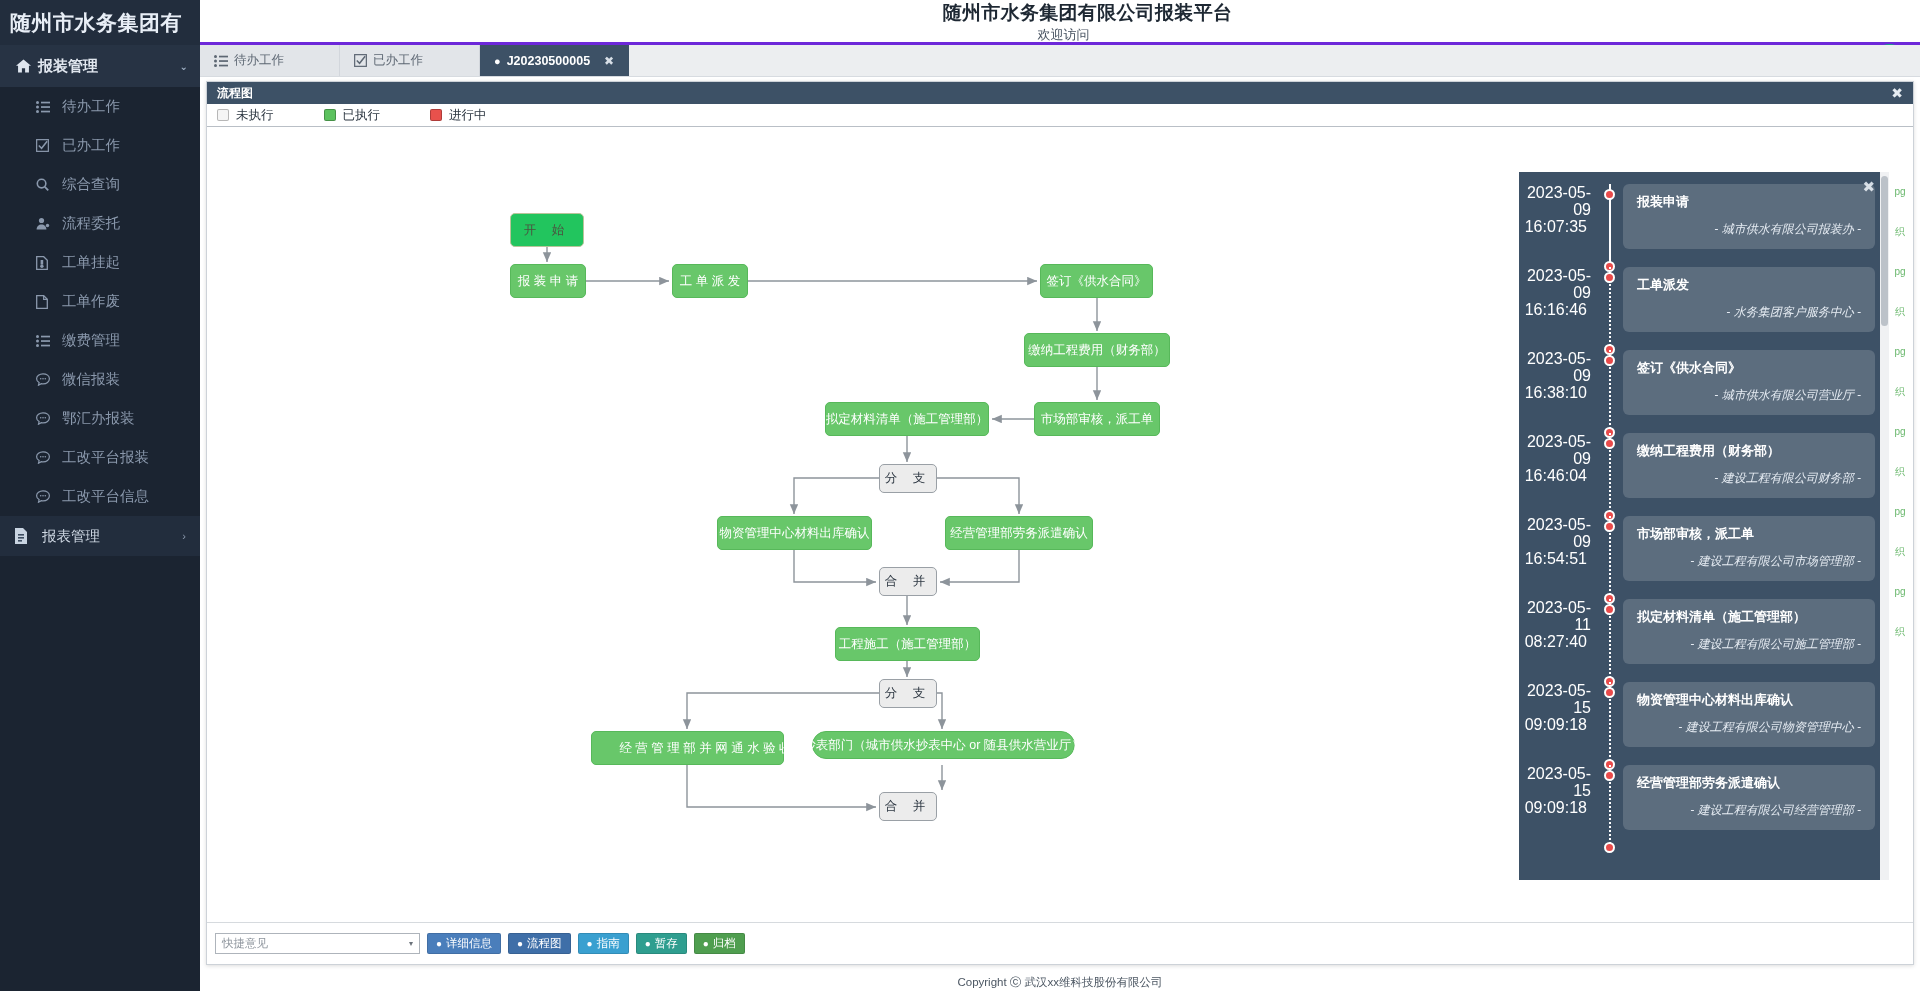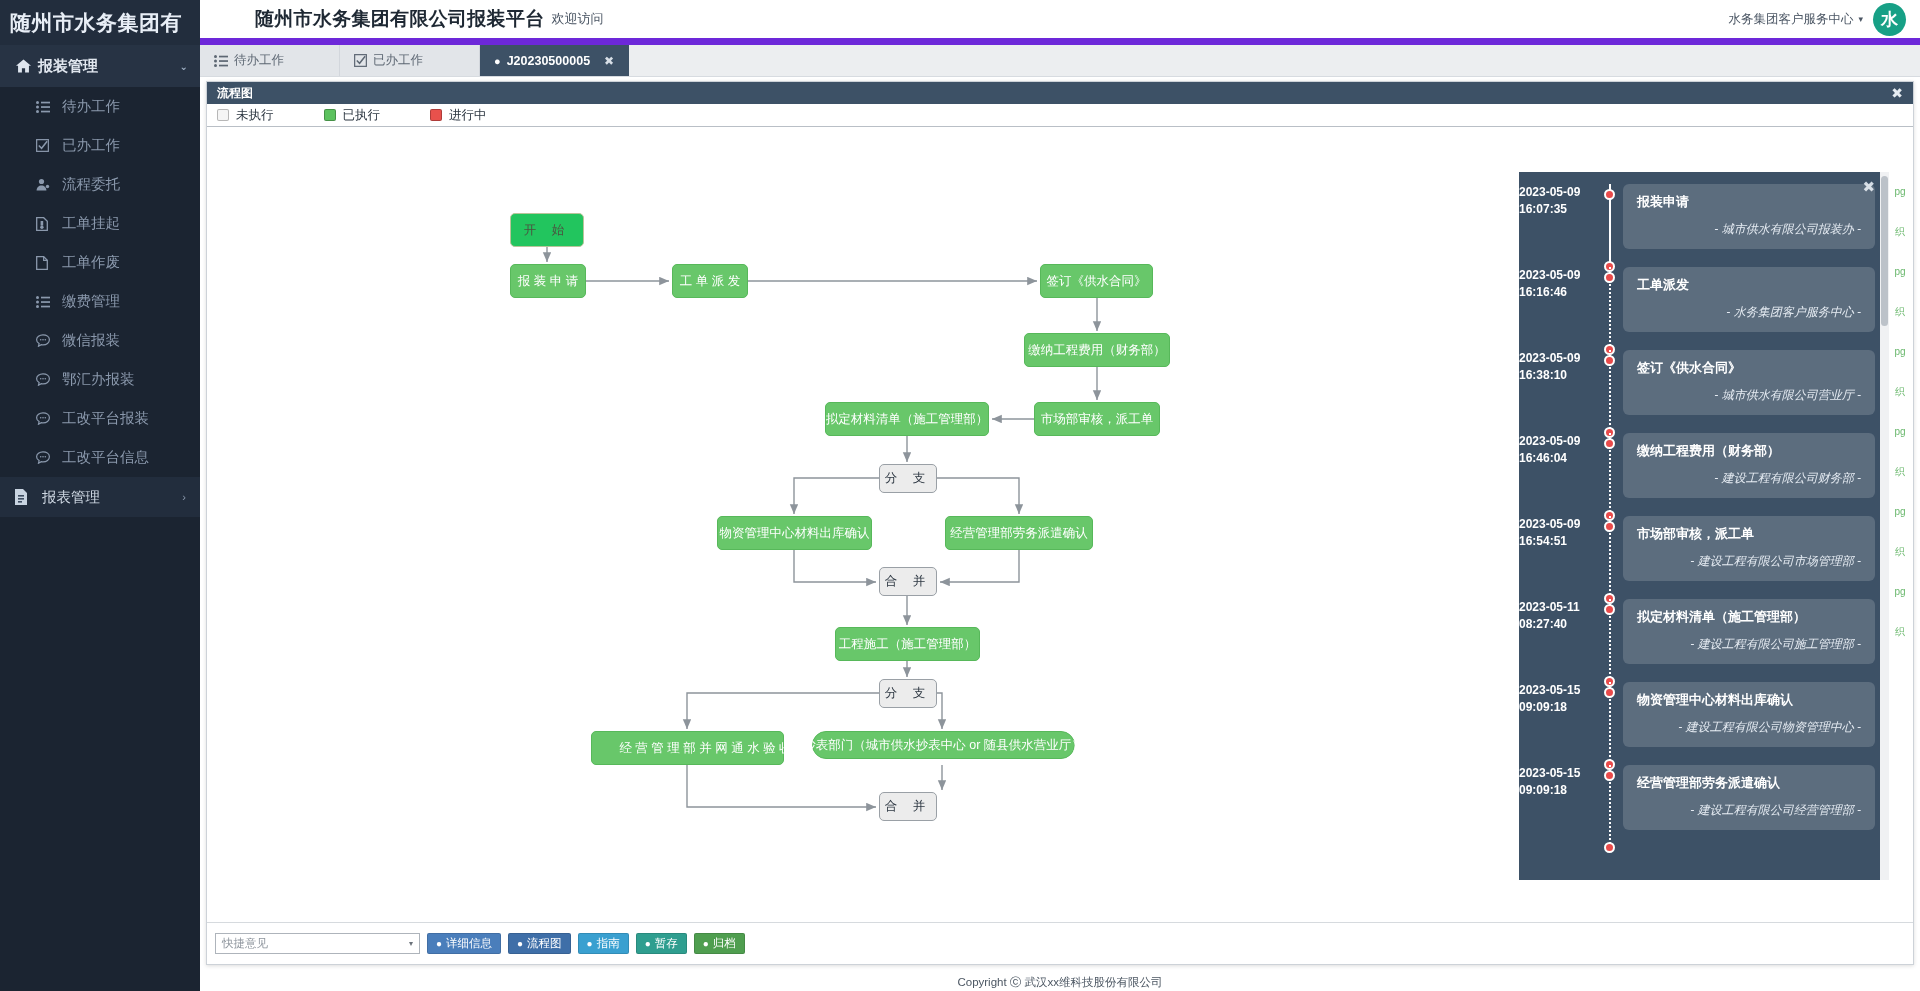--- a/index.html
+++ b/index.html
@@ -53,22 +53,22 @@
     padding-left: 14px; height: 40px;
   }
   .nav-item.section .ni-icon { width: 28px; flex: 0 0 28px; }
   .nav-item.section .ni-arrow { margin-left: auto; margin-right: 14px; font-size: 11px; color: #8b99ad;}
   svg.ic { display:block; }
 
   
   #topbar {
     position: absolute; left: 200px; top: 0; right: 0; height: 45px;
     background: #ffffff;
-    border-bottom: 7px solid #6d28d9;
-    display: flex; align-items: center;
+    border-bottom: 3px solid #6d28d9;
+    display: flex; align-items: center; flex-direction: column;
   }
   #app-title {
     margin-left: 55px;
     font-size: 19px; font-weight: bold; color: #1e2833;
     letter-spacing: .3px;
   }
   #app-welcome {
     margin-left: 7px; font-size: 13px; color: #4a5563;
   }
   #topbar-right {
@@ -160,22 +160,22 @@
     overflow: hidden;
   }
   #tl-close {
     position: absolute; right: 14px; top: 6px;
     color: #d2dae3; font-size: 15px; font-weight: bold; cursor: pointer;
   }
   #tl-scroll { position: absolute; inset: 0; padding-top: 12px; }
   .tl-row { position: relative; display: flex; min-height: 70px; }
   .tl-time {
     width: 82px; flex: 0 0 82px;
-    text-align: left; padding-right: 10px;
-    color: #ffffff; font-size: 12px; font-weight: bold;
+    text-align: right; padding-right: 10px;
+    color: #ffffff; font-size: 16px; font-weight: normal;
     line-height: 17px;
   }
   .tl-time .t2 { padding-right: 4px; }
   .tl-axis { position: relative; width: 18px; flex: 0 0 18px; }
   .tl-axis .line {
     position: absolute; left: 8px; top: 0; bottom: 0;
     width: 2px; background: #ffffff;
   }
   .tl-axis .line.dashed {
     background: none;
@@ -289,20 +289,29 @@
           <span class="ni-label">待办工作</span>
         </div>
         <div class="nav-item">
           <span class="ni-icon">
             <svg class="ic" width="13" height="13" viewBox="0 0 14 14">
               <rect x="0.7" y="0.7" width="12.6" height="12.6" fill="none" stroke="#8b99ad" stroke-width="1.3"></rect>
               <path d="M3 7 L6 10 L12 2.5" fill="none" stroke="#8b99ad" stroke-width="1.6"></path>
             </svg>
           </span>
           <span class="ni-label">已办工作</span>
+        </div>
+        <div class="nav-item">
+          <span class="ni-icon">
+            <svg class="ic" width="13" height="13" viewBox="0 0 14 14">
+              <circle cx="6" cy="6" r="4.6" fill="none" stroke="#8b99ad" stroke-width="1.7"></circle>
+              <path d="M9.5 9.5 L13.2 13.2" stroke="#8b99ad" stroke-width="1.9"></path>
+            </svg>
+          </span>
+          <span class="ni-label">综合查询</span>
         </div>
         <div class="nav-item">
           <span class="ni-icon">
             <svg class="ic" width="14" height="13" viewBox="0 0 14 13">
               <circle cx="5.5" cy="3.5" r="2.6" fill="#8b99ad"></circle>
               <path d="M0.6 12.4c0-3 2.2-5 4.9-5s4.9 2 4.9 5z" fill="#8b99ad"></path>
               <circle cx="11.5" cy="8.5" r="1.7" fill="#8b99ad"></circle>
             </svg>
           </span>
           <span class="ni-label">流程委托</span>

